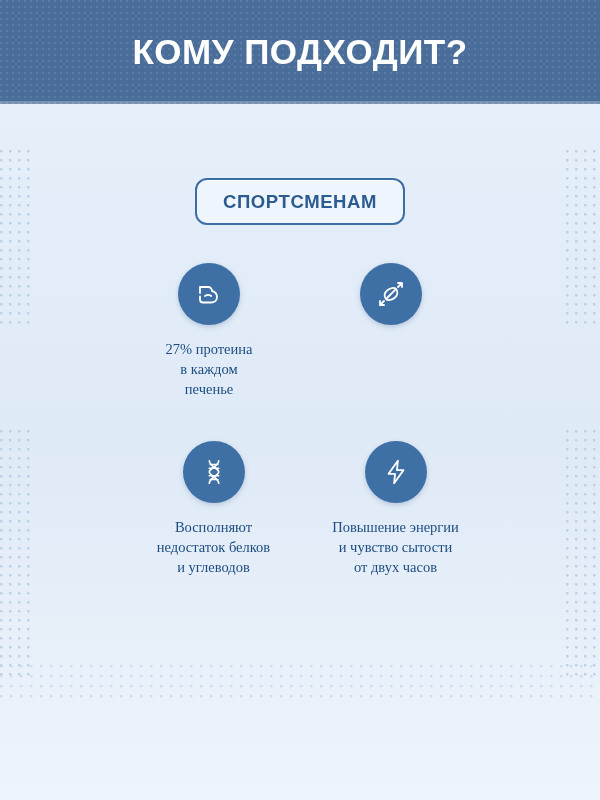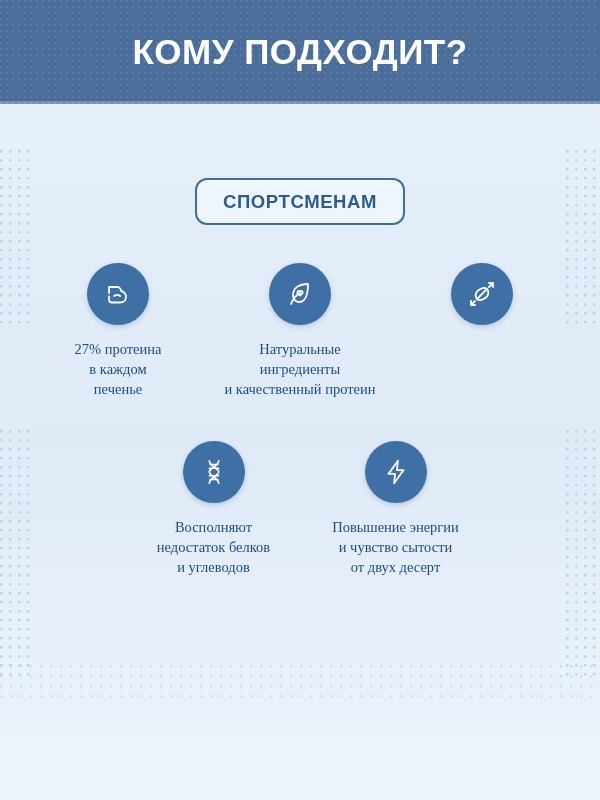--- a/index.html
+++ b/index.html
@@ -142,32 +142,20 @@
           <path d="M8 9h7a4 4 0 0 1 4 4c2.5.6 5 2.6 5 6 0 3.4-2.6 5.5-6 5.5H10a3 3 0 0 1-3-3v-3"></path>
           <path d="M7 9v6"></path>
           <path d="M12 18c2-1.4 4.4-1.4 6.2 0"></path>
         </svg>
       </div>
       <div class="caption" style="white-space:pre-line">27% протеина
 в каждом
 печенье</div>
     </div>
 
-    <div class="cell">
-      <div class="circle">
-        <svg width="32" height="32" viewBox="0 0 32 32" fill="none" stroke="#ffffff" stroke-width="1.8" stroke-linecap="round" stroke-linejoin="round">
-          <path d="M24 6c-9 0-15 4-15 11 0 4 2.5 7 6 7 7 0 9-9 9-18z"></path>
-          <path d="M7 26c2-5 5-9 10-12"></path>
-          <path d="M16 13.4c-.7-.9-2.2-.7-2.6.4-.4 1 .4 2 1.3 2.7l1.3 1 1.3-1c.9-.7 1.7-1.7 1.3-2.7-.4-1.1-1.9-1.3-2.6-.4z"></path>
-        </svg>
-      </div>
-      <div class="caption" style="white-space:pre-line">Натуральные
-ингредиенты
-и качественный протеин</div>
-    </div>
 
     <div class="cell">
       <div class="circle">
         <svg width="32" height="32" viewBox="0 0 32 32" fill="none" stroke="#ffffff" stroke-width="1.8" stroke-linecap="round" stroke-linejoin="round">
           <path d="M11 21c-2-2-2-6 1-8.5S19 9 21 11s2 6-1 8.5-7 3.5-9 1.5z"></path>
           <path d="M12 20 20 12"></path>
           <path d="M23 9l4-4M27 5h-4M27 5v4"></path>
           <path d="M9 23l-4 4M5 27h4M5 27v-4"></path>
         </svg>
       </div>
@@ -193,18 +181,18 @@
 
 
     <div class="cell">
       <div class="circle">
         <svg width="30" height="30" viewBox="0 0 32 32" fill="none" stroke="#ffffff" stroke-width="1.9" stroke-linecap="round" stroke-linejoin="round">
           <path d="M18 4 8 18h7l-1 10 10-14h-7l1-10z"></path>
         </svg>
       </div>
       <div class="caption" style="white-space:pre-line">Повышение энергии
 и чувство сытости
-от двух десерт</div>
+от двух часов</div>
     </div>
 
   </div>
 
 </div>
 
 </body></html>

